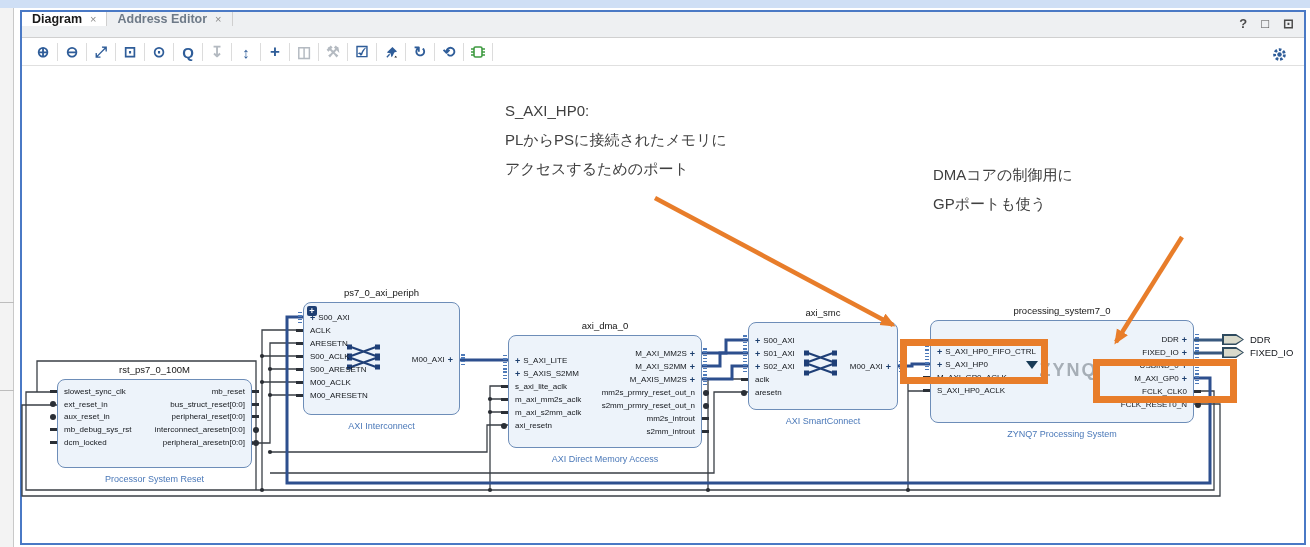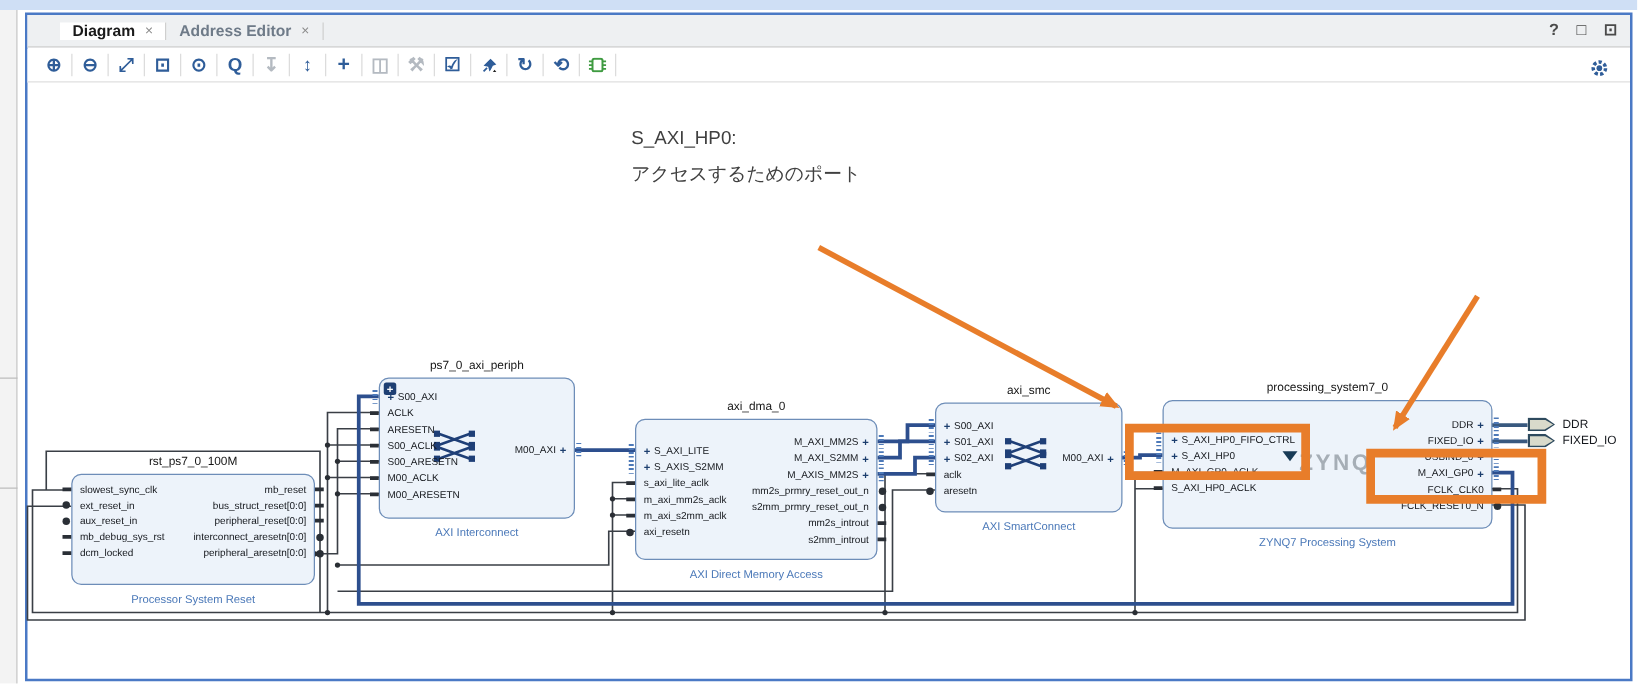--- a/index.html
+++ b/index.html
@@ -5,21 +5,21 @@
   * { margin:0; padding:0; box-sizing:border-box; }
   body { font-family:"Liberation Sans", sans-serif; background:#fff; }
   #app { position:relative; width:1310px; height:547px; background:#fff; overflow:hidden; }
 
   
   #topstrip { position:absolute; left:0; top:0; width:1310px; height:8px; background:#cfdff5; }
   #leftsliver { position:absolute; left:0; top:8px; width:14px; height:539px; background:#f3f3f3; border-right:1px solid #c9c9c9; }
   .sliver-div { position:absolute; left:0; width:14px; height:1px; background:#bdbdbd; }
 
   #panel { position:absolute; left:20px; top:10px; width:1286px; height:535px; border:2px solid #4a79c5; background:#fff; }
-  #tabbar { position:absolute; left:0; top:0; right:0; height:26px; background:#eef0f2; border-bottom:1px solid #d0d0d0; display:flex; align-items:center;padding-left:26px; }
+  #tabbar { position:absolute; left:0; top:0; right:0; height:26px; background:#eef0f2; border-bottom:1px solid #d0d0d0; display:flex; align-items:flex-start; }
   .tab { display:flex; align-items:center; padding:0 10px; font-size:12.5px; gap:8px; border-right:1px solid #cfcfcf; cursor:default; }
   .tab.active { background:#fff; font-weight:bold; color:#1a1a1a; }
   .tab.inactive { color:#6e7a88; font-weight:bold; }
   .tab .x { color:#8a8a8a; font-size:11px; font-weight:normal; }
   #wincontrols { position:absolute; right:10px; top:4px; display:flex; gap:14px; color:#4a4a4a; font-size:13px; font-weight:bold; }
   #wincontrols span { cursor:default; }
 
   #toolbar { position:absolute; left:0; top:27px; right:0; height:27px; background:#fff; border-bottom:1px solid #e0e0e0; display:flex; align-items:center; padding-left:8px; }
   .tbi { width:26px; height:22px; display:flex; align-items:center; justify-content:center; font-size:15px; color:#2f5d99; font-weight:bold; }
   .tbi.disabled { color:#b4bac1; }
@@ -492,21 +492,26 @@
   <div class="extport" style="left:1222px; top:347px;">
     <span class="pent">
         <span class="po"></span>
         <span class="pi"></span>
       </span>
     <span class="extlabel">FIXED_IO</span>
   </div>
 
   <div class="note" style="left:505px; top:96px;">
     <div>S_AXI_HP0:</div>
+    <div>PLからPSに接続されたメモリに</div>
     <div>アクセスするためのポート</div>
+  </div>
+  <div class="note" style="left:933px; top:160px;">
+    <div>DMAコアの制御用に</div>
+    <div>GPポートも使う</div>
   </div>
 
   <div class="hlbox" style="left:900px; top:339px; width:148px; height:45px;"></div>
   <div class="hlbox" style="left:1093px; top:359px; width:144px; height:44px;"></div>
 
   <svg id="overlay" width="1310" height="547">
     <defs>
       <marker id="ah" markerUnits="userSpaceOnUse" markerWidth="18" markerHeight="16" refX="12" refY="6.5" orient="auto">
         <path d="M0 0 L15 6.5 L0 13 Z" fill="#e87d2a"></path>
       </marker>

